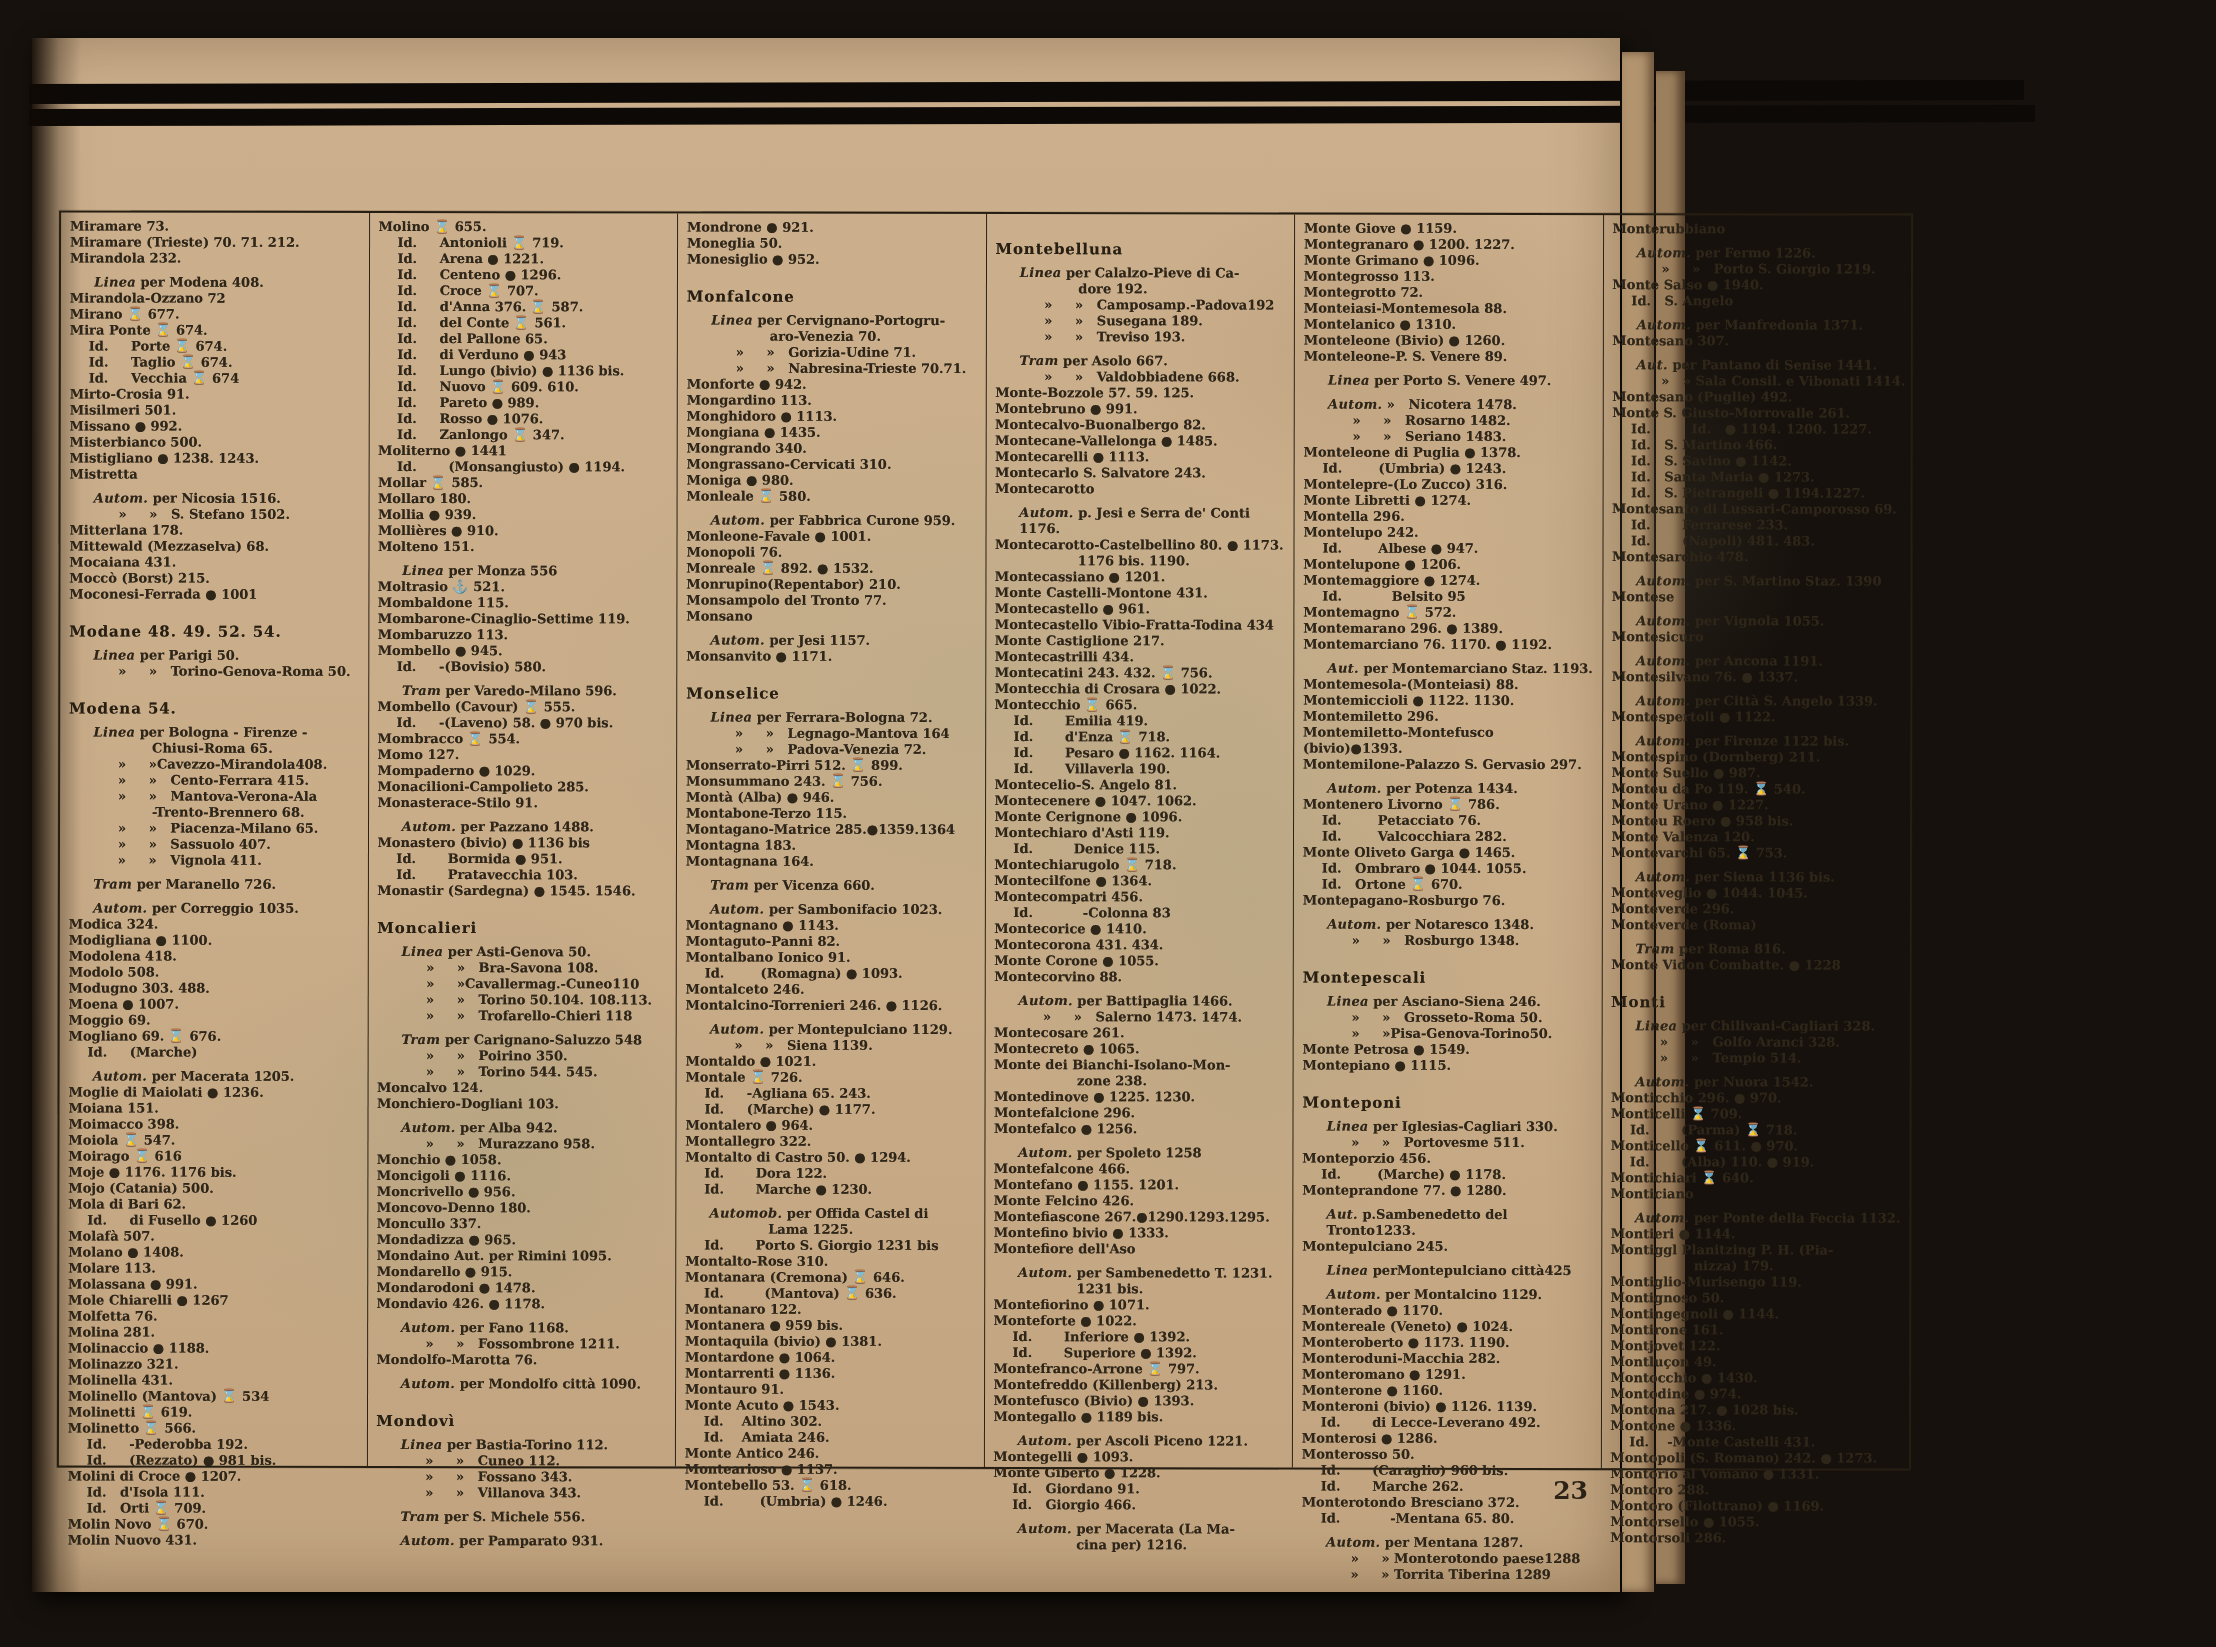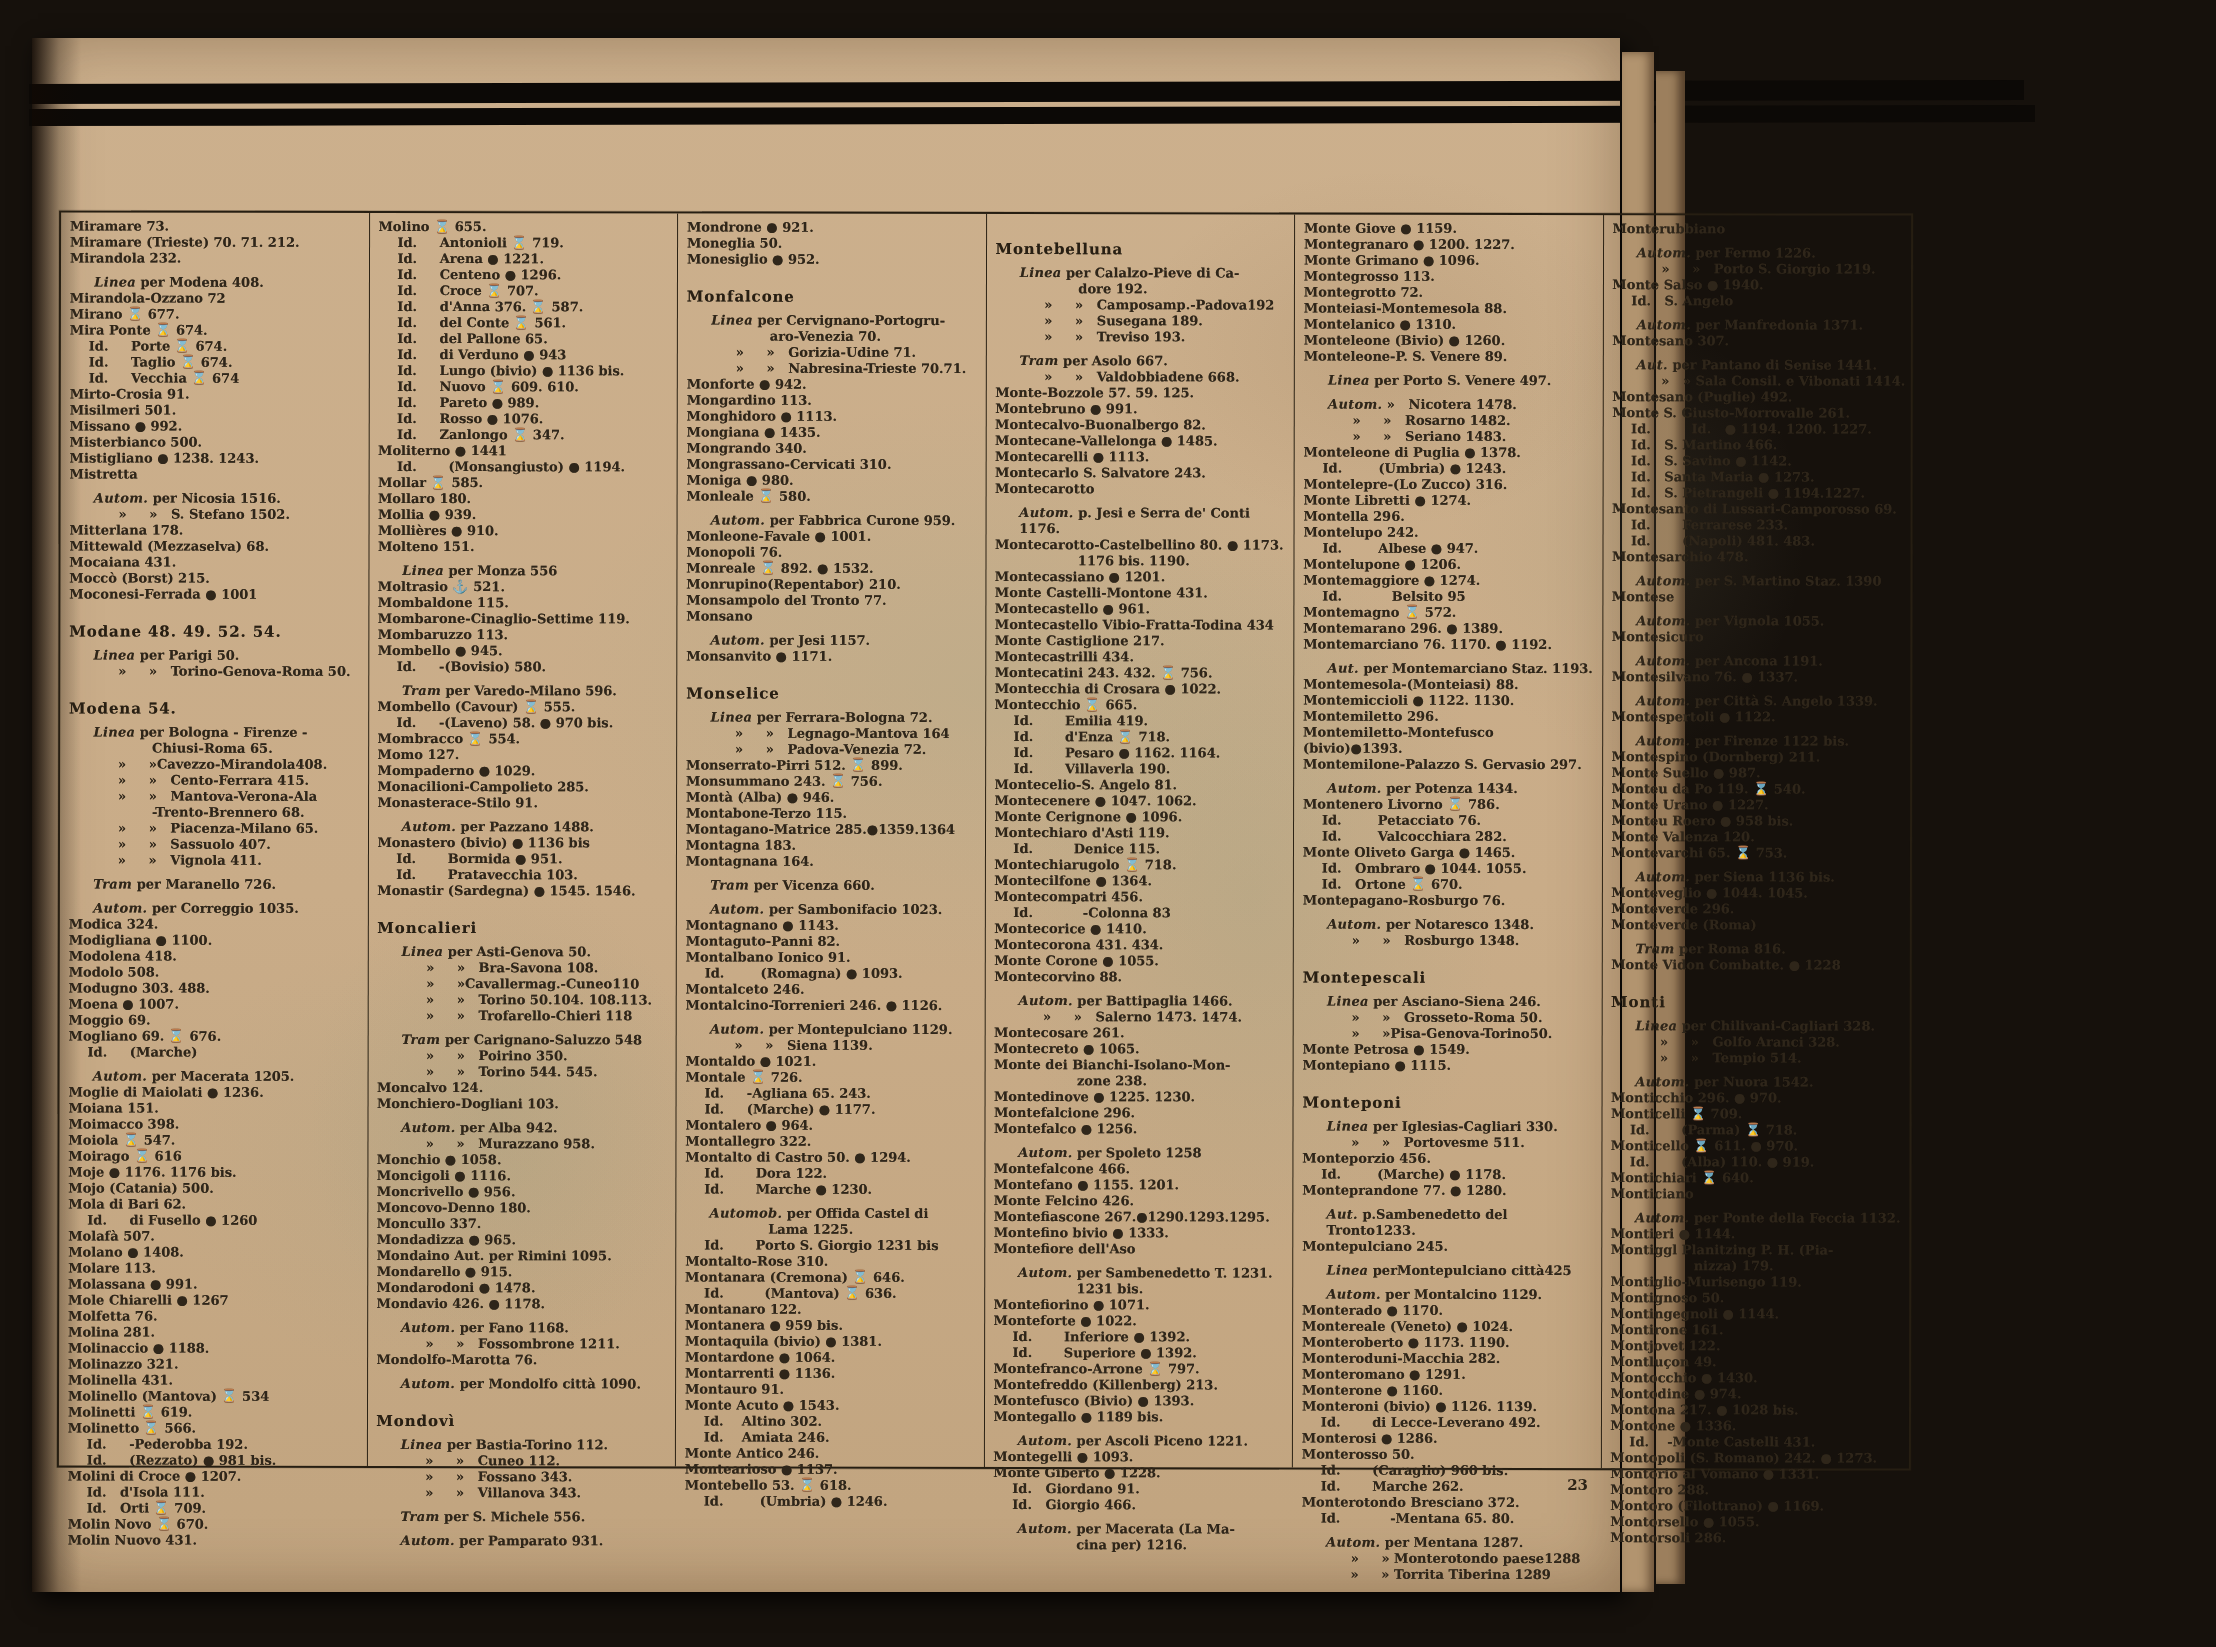--- a/index.html
+++ b/index.html
@@ -30,21 +30,21 @@
   .col{flex:1 1 0;min-width:0;padding:5.5px 4.4px 0 8.9px;border-right:1.7px solid #2c2315;}
   .col:last-child{border-right:none;}
   .ln{white-space:pre-wrap;font-weight:700;font-size:13px;line-height:16px;
       color:#2f261a;text-shadow:0 0 0.6px rgba(47,38,26,.55);overflow-wrap:break-word;}
   .hdr{font-size:15px;letter-spacing:0.9px;margin-top:21px;color:#281f13;}
   .idl{padding-left:19px;}
   .svc{padding-left:24.4px;margin-top:8px;}
   .svc i{letter-spacing:0.3px;}
   .dit{padding-left:49px;}
   .con{padding-left:83px;}
-  .pageno{position:absolute;right:32px;top:1438px;font-weight:700;font-size:15px;color:#2c2316;}
+  .pageno{position:absolute;right:32px;top:1438px;font-weight:700;font-size:25px;color:#2c2316;}
 </style>
 </head>
 <body>
 
 <div class="page">
   <div class="band band1"></div>
   <div class="band band2"></div>
   <div class="gutter"></div>
   <div class="edge1"></div>
   <div class="edge2"></div>

